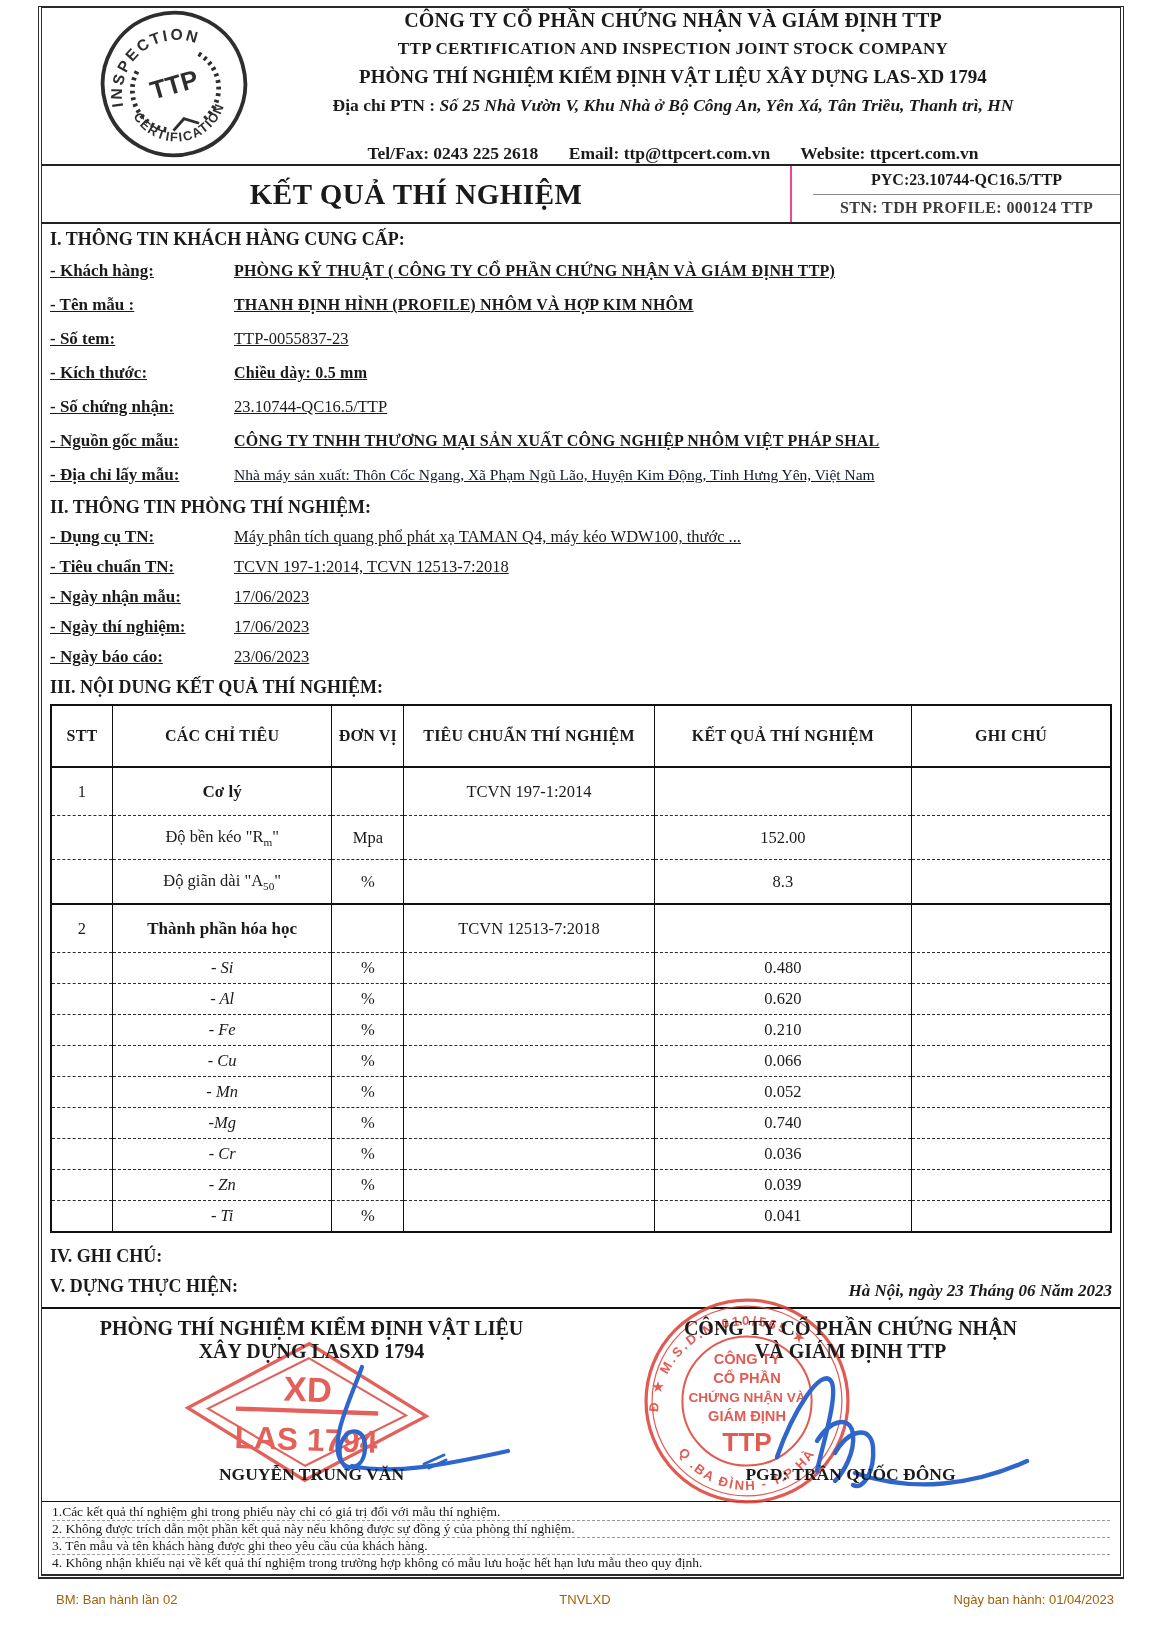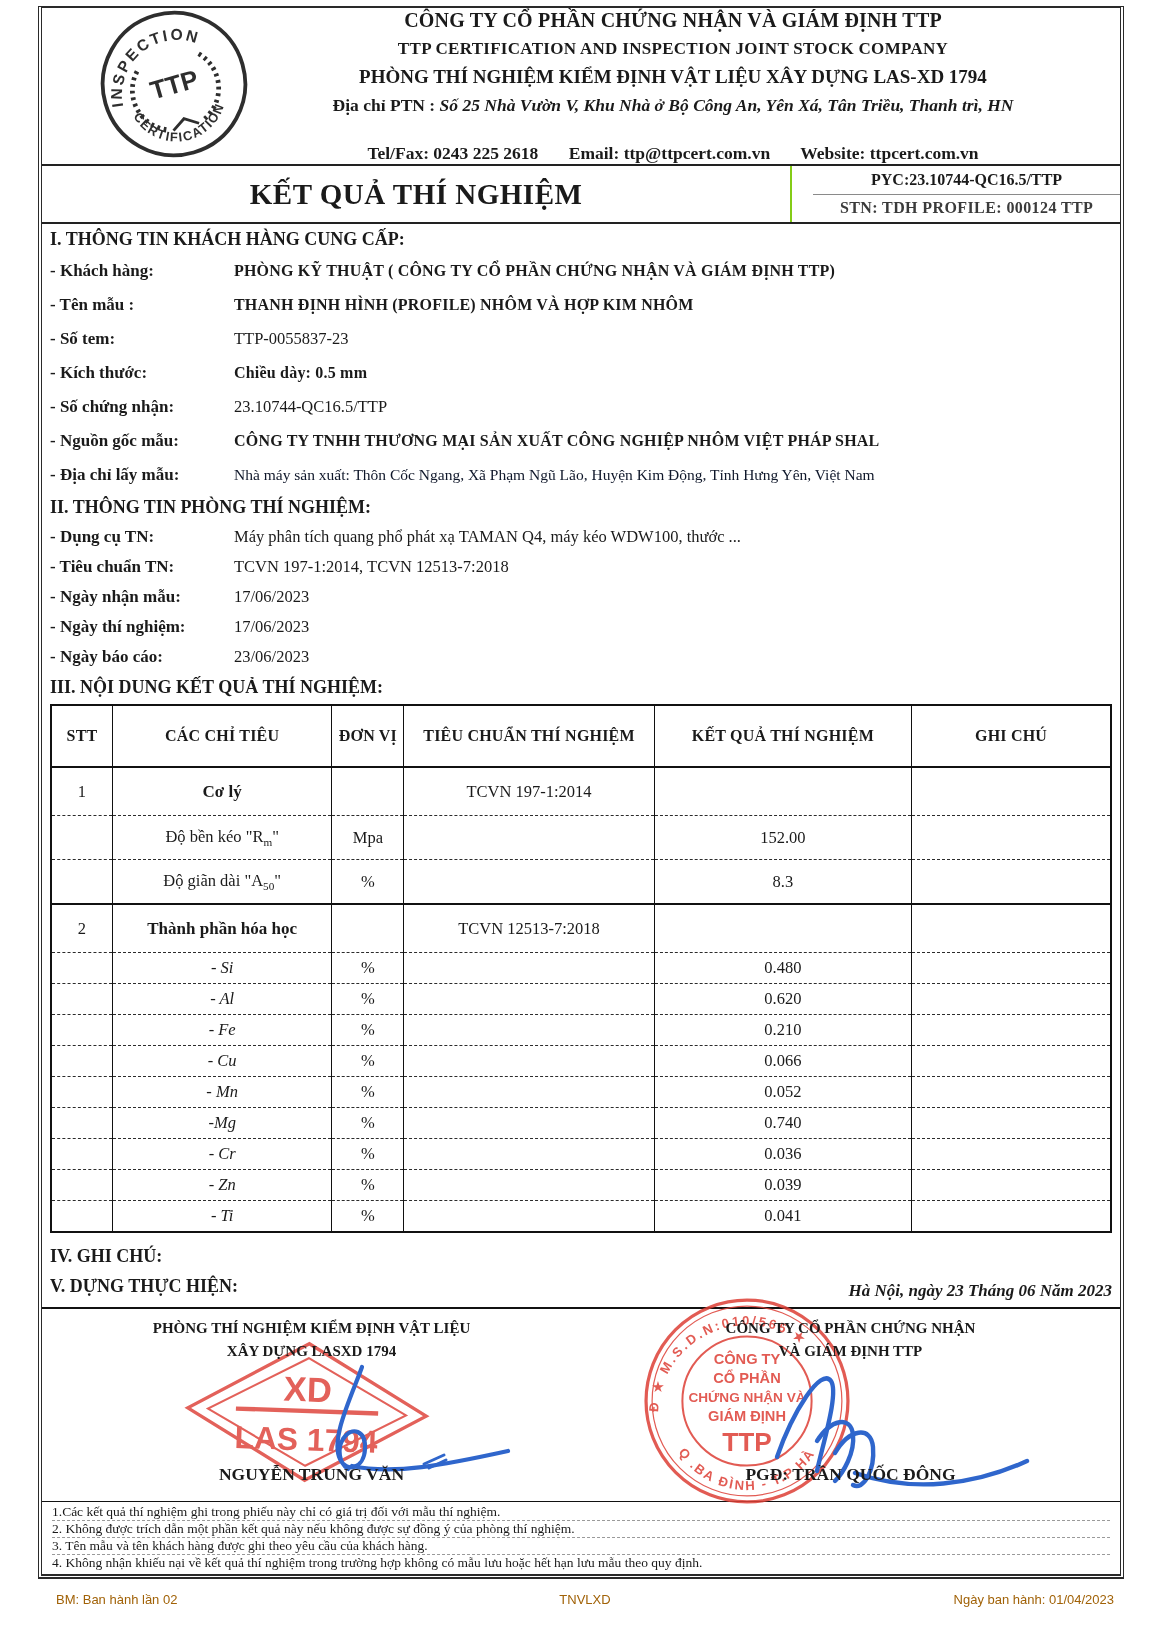--- a/index.html
+++ b/index.html
@@ -22,28 +22,28 @@
   .h2{font-size:17px;font-weight:bold;letter-spacing:.3px;}
   .h3{font-size:19px;font-weight:bold;}
   .h4{font-size:17.5px;font-weight:bold;}
   .h4 .addr{font-style:italic;}
   .h5{font-size:17.5px;font-weight:bold;margin-top:21px;}
   .h5 span.gap{display:inline-block;width:26px;}
   
   .title-row{display:flex;border-top:2px solid #222;border-bottom:2px solid #222;height:56px;}
   .title-cell{flex:0 0 69.4%;display:flex;align-items:center;justify-content:center;
     font-size:29px;font-weight:bold;letter-spacing:.5px;}
-  .ref-cell{flex:1;border-left:2px solid #84cc16;display:flex;flex-direction:column;padding-left:21px;}
+  .ref-cell{flex:1;border-left:2px solid #ec4899;display:flex;flex-direction:column;padding-left:21px;}
   .ref1,.ref2{flex:1;display:flex;align-items:center;justify-content:center;font-size:16px;font-weight:bold;}
   .ref1{border-bottom:1px solid #8a8a8a;}
   .ref2{color:#3b3b3b;letter-spacing:.4px;}
   
   .body-pad{padding:0 8px;}
   .sec-heading{font-size:18px;font-weight:bold;line-height:30px;}
-  .info-row{display:flex;line-height:34px;}
+  .info-row{display:flex;line-height:34px;text-decoration:underline;}
   .sec2 .info-row{line-height:30px;}
   .info-row .lab{flex:0 0 184px;font-weight:bold;font-size:17px;}
   .info-row .val{font-size:16.5px;}
   .val.vb{font-weight:bold;font-size:16px;letter-spacing:.2px;}
   .val.vn{font-size:16.5px;}
   .val.vs{font-size:15.5px;color:#0f172a;}
   
   table.results{border-collapse:collapse;margin:2px 8px 0;width:calc(100% - 16px);
     border:2px solid #111;table-layout:fixed;}
   table.results th{border:1.2px solid #111;border-bottom:2px solid #111;height:58px;
@@ -60,21 +60,21 @@
   tr.kind-chem td.name{text-align:center;font-style:italic;}
   sub{font-size:68%;}
   
   .sec4{margin:8px 8px 0;}
   .v-row{display:flex;justify-content:space-between;align-items:flex-end;
     padding:0 8px 6px;border-bottom:2px solid #111;}
   .v-date{font-size:17px;font-weight:bold;font-style:italic;}
   
   .sig-area{position:relative;height:192px;display:flex;}
   .sig-col{flex:1;position:relative;text-align:center;}
-  .org-line{font-size:15px;font-weight:bold;line-height:23px;position:relative;z-index:3;}
+  .org-line{font-size:20px;font-weight:bold;line-height:23px;position:relative;z-index:3;}
   .org-lines{padding-top:8px;}
   .stamp-las{position:absolute;left:50%;top:30px;transform:translateX(-52%) rotate(2deg);z-index:1;}
   .stamp-seal{position:absolute;left:60px;top:-14px;z-index:1;}
   .sig-svg{position:absolute;z-index:2;}
   .sig-left-svg{left:170px;top:52px;}
   .sig-right-svg{left:150px;top:36px;}
   .signer{position:absolute;bottom:16px;left:0;right:0;font-size:17.5px;font-weight:bold;z-index:3;}
   
   .footnotes{border-top:1.5px solid #111;padding:2px 10px 3px;}
   .fn{font-size:13.5px;line-height:16px;border-bottom:1px dashed #9a9a9a;}

